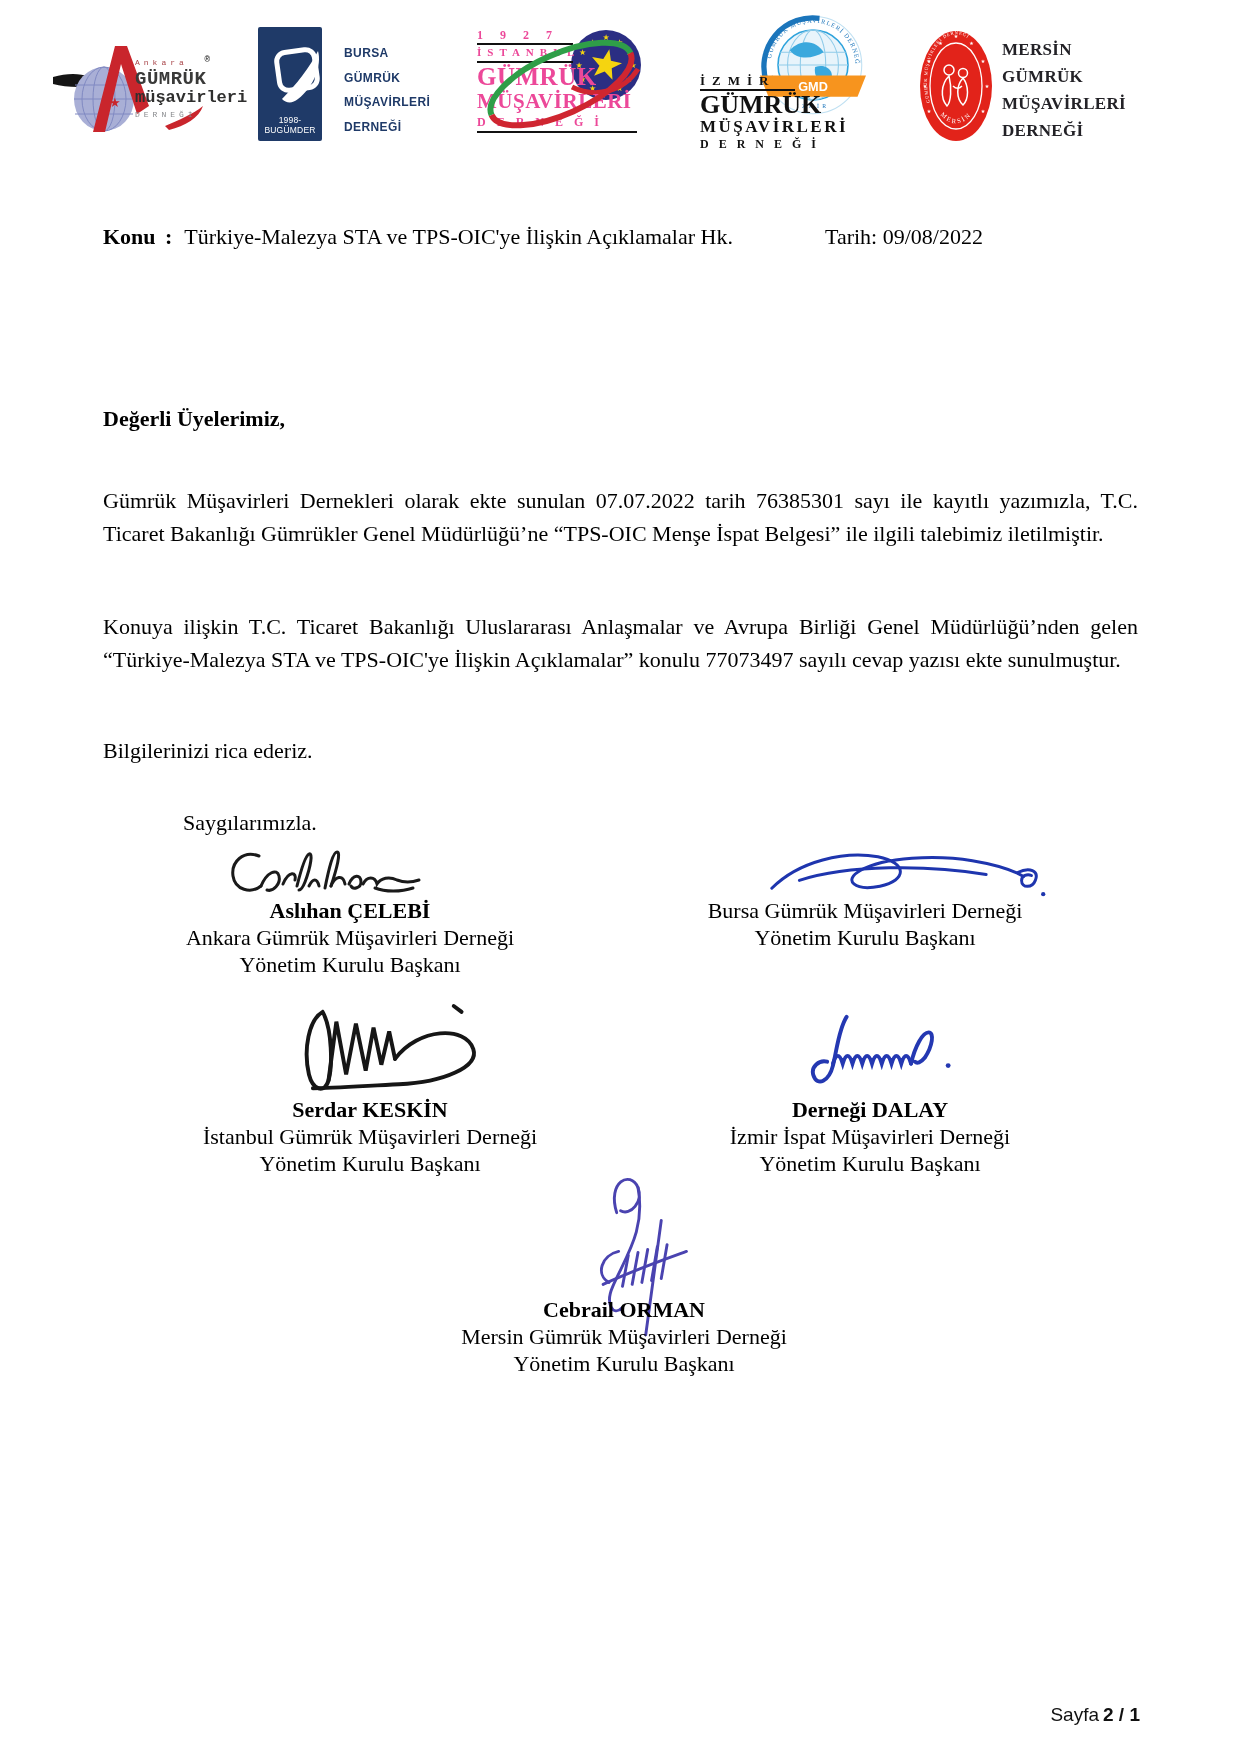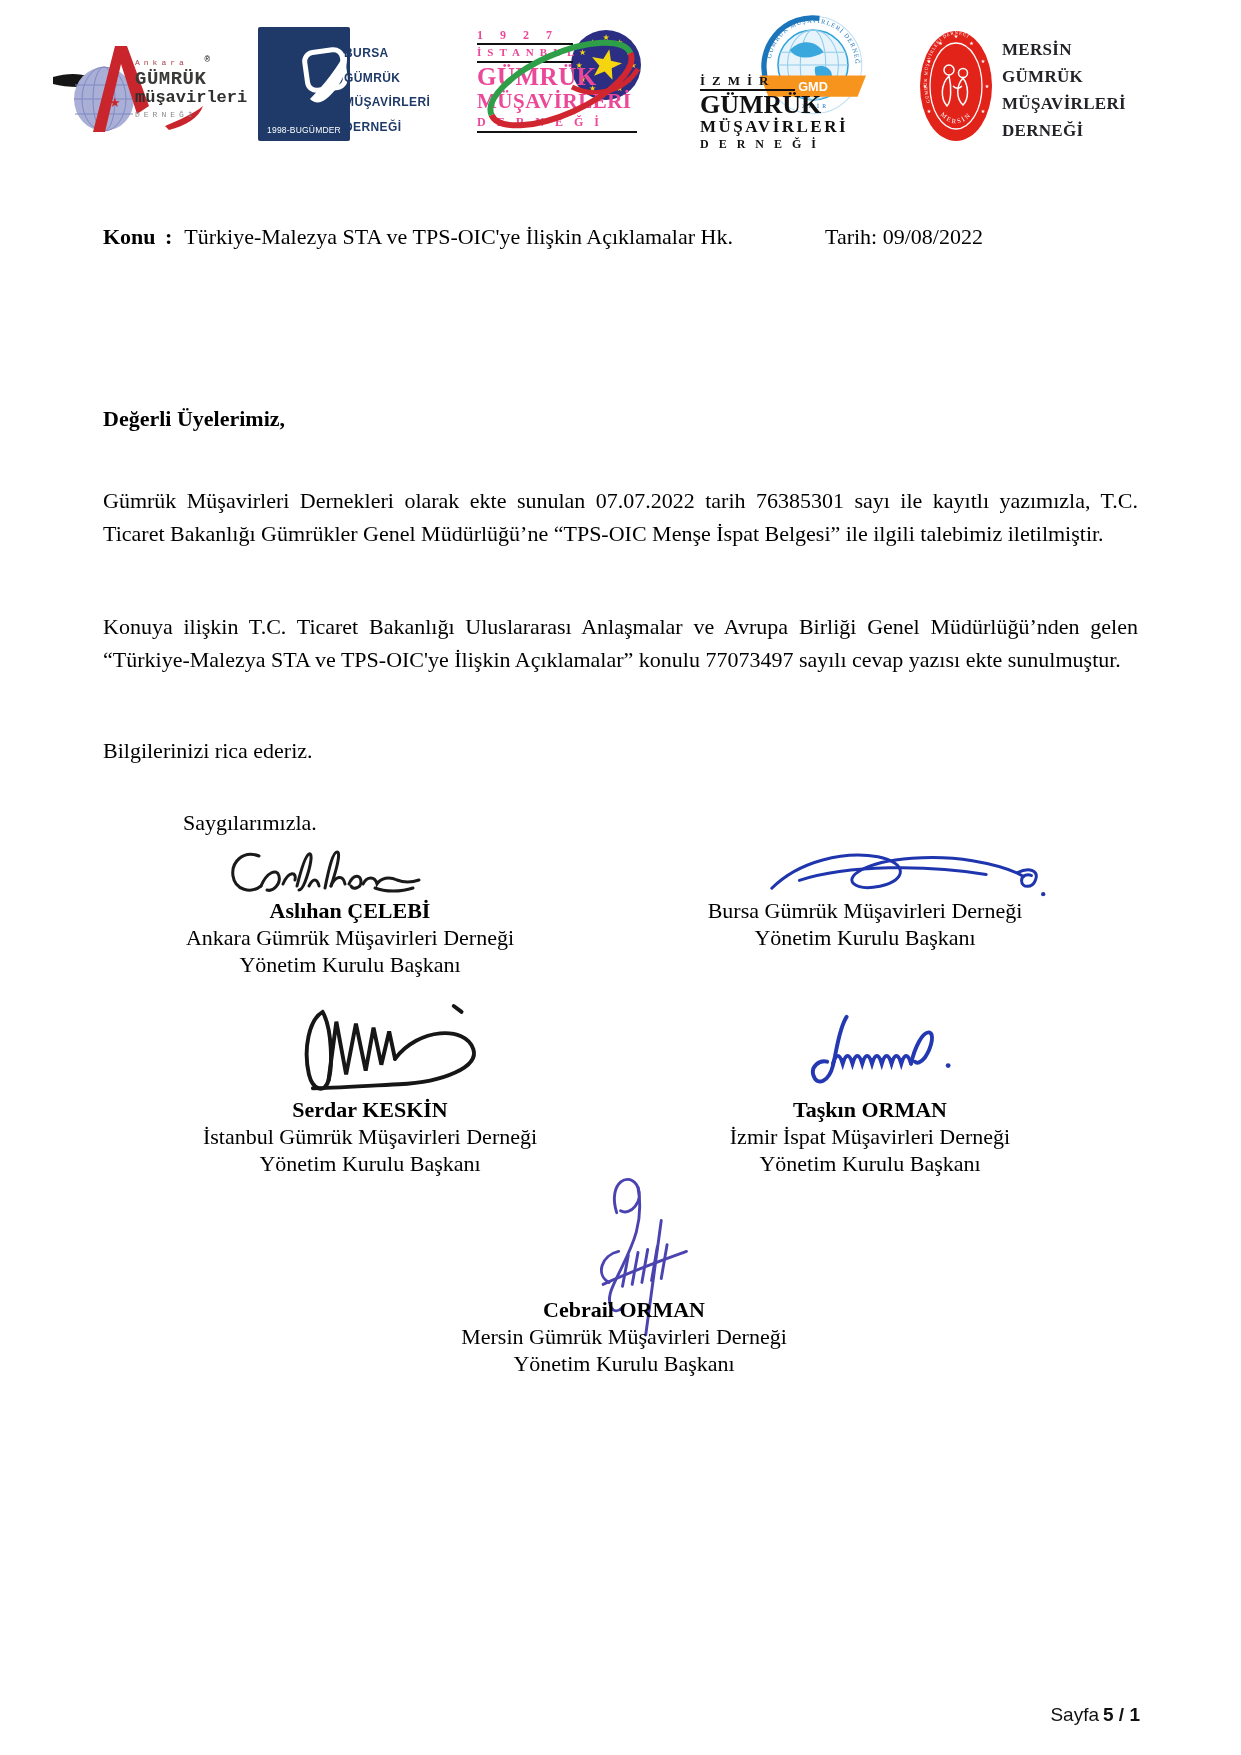--- a/index.html
+++ b/index.html
@@ -12,21 +12,21 @@
   .logo-ankara{left:53px;top:44px;width:155px;height:92px;}
   .ank-art{position:absolute;left:0;top:0;}
   .ank-text{position:absolute;left:82px;top:14px;width:73px;font-family:Liberation Mono, monospace;}
   .ank-city{font-size:8px;letter-spacing:4px;color:#a84448;position:relative;height:11px;}
   .ank-reg{position:absolute;right:-2px;top:-3px;font-size:9px;color:#222;letter-spacing:0;}
   .ank-l1{font-size:19px;font-weight:bold;color:#3a3a39;letter-spacing:.5px;line-height:20px;}
   .ank-l2{font-size:17px;font-weight:bold;color:#2f2f2e;line-height:18px;}
   .ank-l3{font-size:8px;letter-spacing:4px;color:#87898c;margin-top:3px;}
   
   .logo-bursa{left:258px;top:27px;width:152px;height:116px;}
-  .bursa-box{position:absolute;left:0;top:0;width:64px;height:114px;background:#1f3a68;border-radius:2px;padding-left:28px;}
+  .bursa-box{position:absolute;left:0;top:0;width:64px;height:114px;background:#1f3a68;border-radius:2px;}
   .bursa-badge{position:absolute;left:0;bottom:6px;width:100%;text-align:center;color:#fff;
                font-family:"Liberation Sans",sans-serif;font-size:8.5px;letter-spacing:.2px;}
   .bursa-text{position:absolute;left:86px;top:14px;font-family:"Liberation Sans",sans-serif;
               color:#1f3a68;font-weight:bold;font-size:12px;letter-spacing:.4px;line-height:24.5px;}
   
   .logo-istanbul{left:477px;top:28px;width:168px;height:108px;}
   .ist-text{position:absolute;left:0;top:0;z-index:4;color:#ec4899;font-weight:bold;}
   .ist-year{width:96px;font-size:12px;letter-spacing:17px;border-bottom:2px solid #111;height:15px;}
   .ist-city{width:96px;font-size:11px;letter-spacing:6px;border-bottom:2px solid #111;height:15px;padding-top:1px;}
   .ist-gumruk{font-size:25px;line-height:27px;letter-spacing:.5px;}
@@ -301,27 +301,27 @@
   <div class="sigblock sb-2">
     <div class="org">Bursa Gümrük Müşavirleri Derneği</div>
     <div class="title">Yönetim Kurulu Başkanı</div>
   </div>
   <div class="sigblock sb-3">
     <div class="name">Serdar KESKİN</div>
     <div class="org">İstanbul Gümrük Müşavirleri Derneği</div>
     <div class="title">Yönetim Kurulu Başkanı</div>
   </div>
   <div class="sigblock sb-4">
-    <div class="name">Taşkın ORMAN</div>
+    <div class="name">Derneği DALAY</div>
     <div class="org">İzmir İspat Müşavirleri Derneği</div>
     <div class="title">Yönetim Kurulu Başkanı</div>
   </div>
   <div class="sigblock sb-5">
     <div class="name">Cebrail ORMAN</div>
     <div class="org">Mersin Gümrük Müşavirleri Derneği</div>
     <div class="title">Yönetim Kurulu Başkanı</div>
   </div>
 
   <div class="footer">
-    <span>Sayfa</span><b>5 / 1</b>
+    <span>Sayfa</span><b>2 / 1</b>
   </div>
 
 </div>
 
 </body></html>

